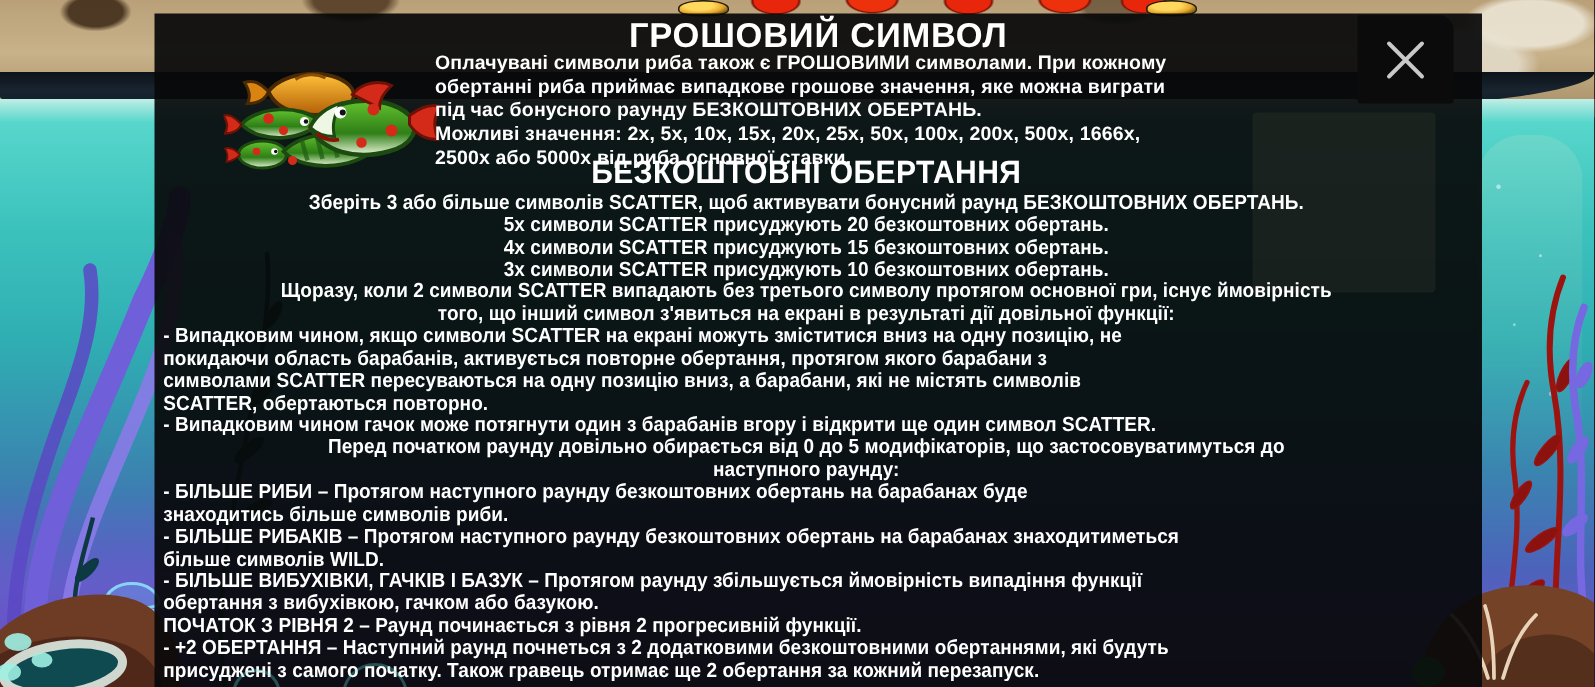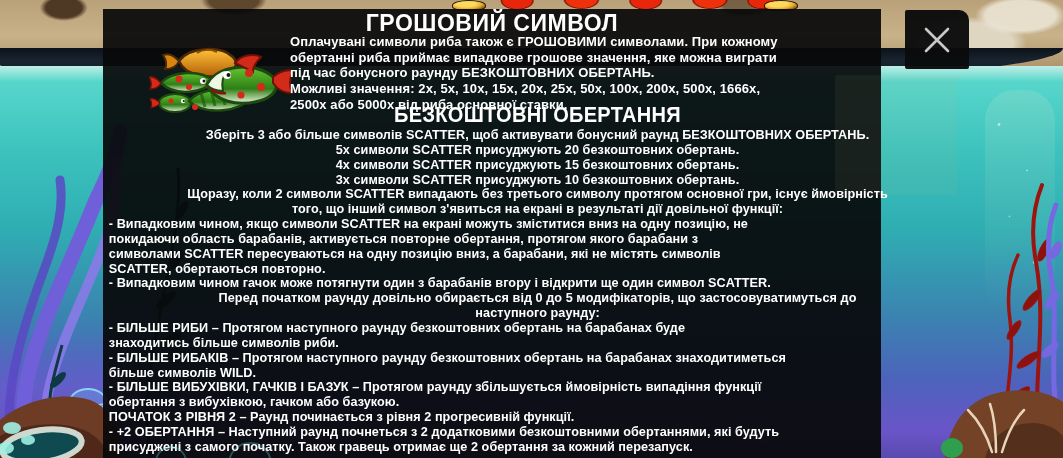--- a/index.html
+++ b/index.html
@@ -54,21 +54,21 @@
       radial-gradient(28px 15px at 76% 55%, #e03414 0 55%, #7a1206 60%, transparent 66%),
       radial-gradient(24px 13px at 94% 60%, #d92a12 0 55%, #7a1206 60%, transparent 66%);
     filter:saturate(1.1);
   }
   .logo-fish { position:absolute; top:0; width:34px; height:11px; border-radius:50% 50% 40% 40%;
     background:radial-gradient(ellipse at 40% 30%, #ffd95e 0 35%, #e8a92c 60%, #3a2a08 92%); border:1px solid #241a06; }
   .logo-fish.lf1 { left:452px; } .logo-fish.lf2 { left:764px; }
 
   
   .panel {
-    position:absolute; left:103px; top:9px; width:778px; height:449px;
+    position:absolute; left:103px; top:9px; width:885px; height:449px;
     background:rgba(8,9,10,0.93); color:#fff;
   }
   .panel-glow {
     position:absolute; left:732px; top:66px; width:122px; height:120px;
     background:rgba(205,185,125,0.07); border-radius:3px;
   }
   .close-btn {
     position:absolute; left:802px; top:1px; width:64px; height:59px;
     background:rgba(11,11,12,0.97); border-radius:2px 10px 2px 2px;
     display:flex; align-items:center; justify-content:center; cursor:pointer;

